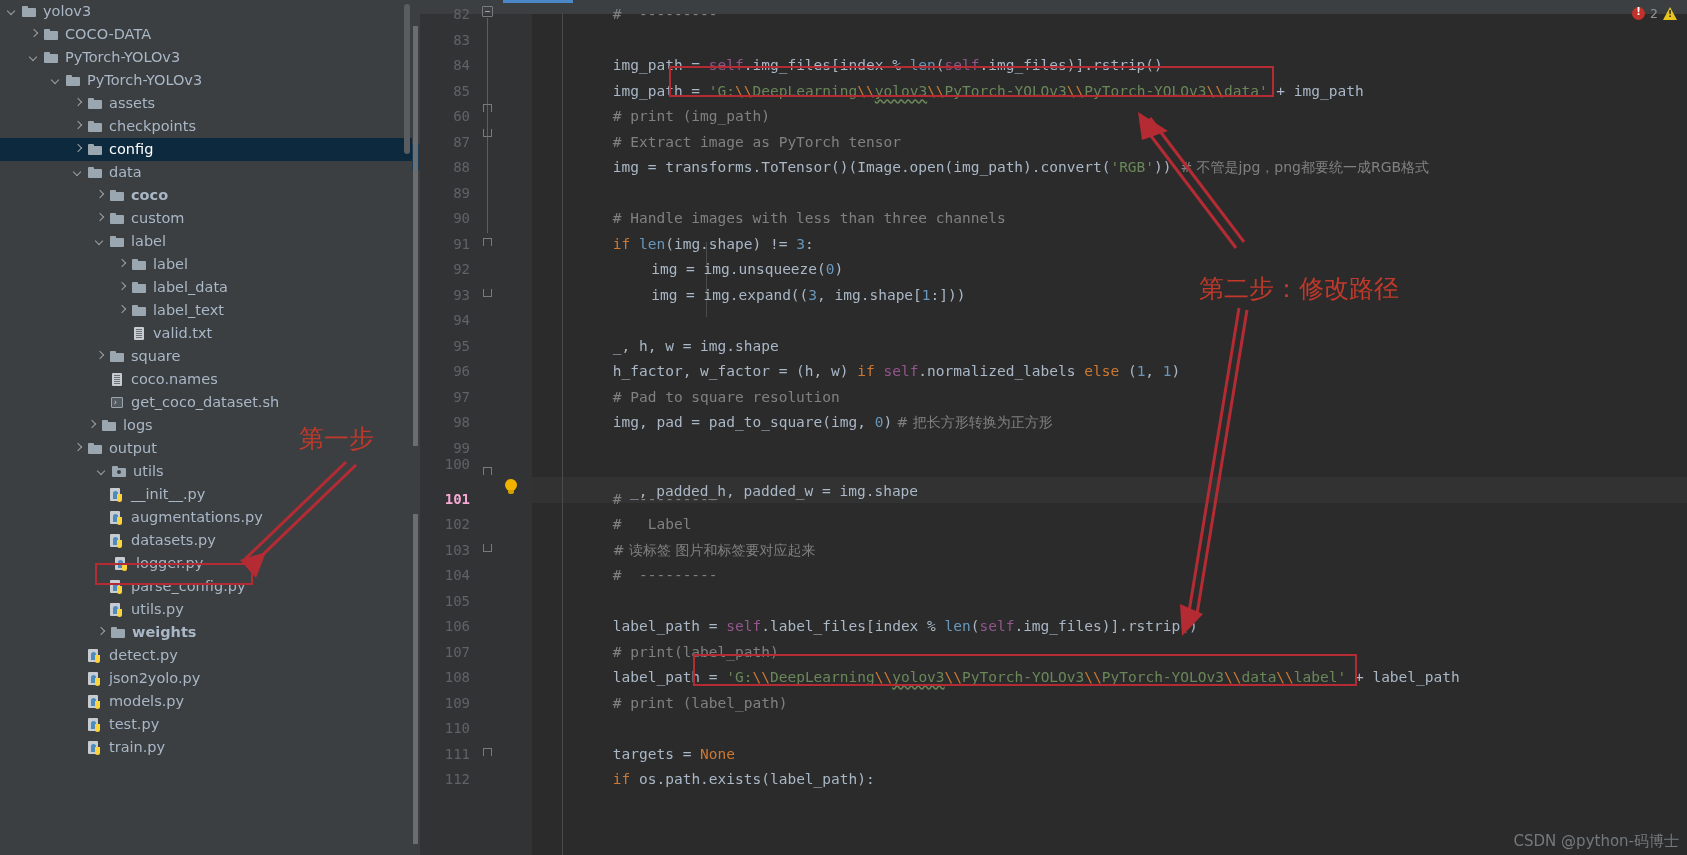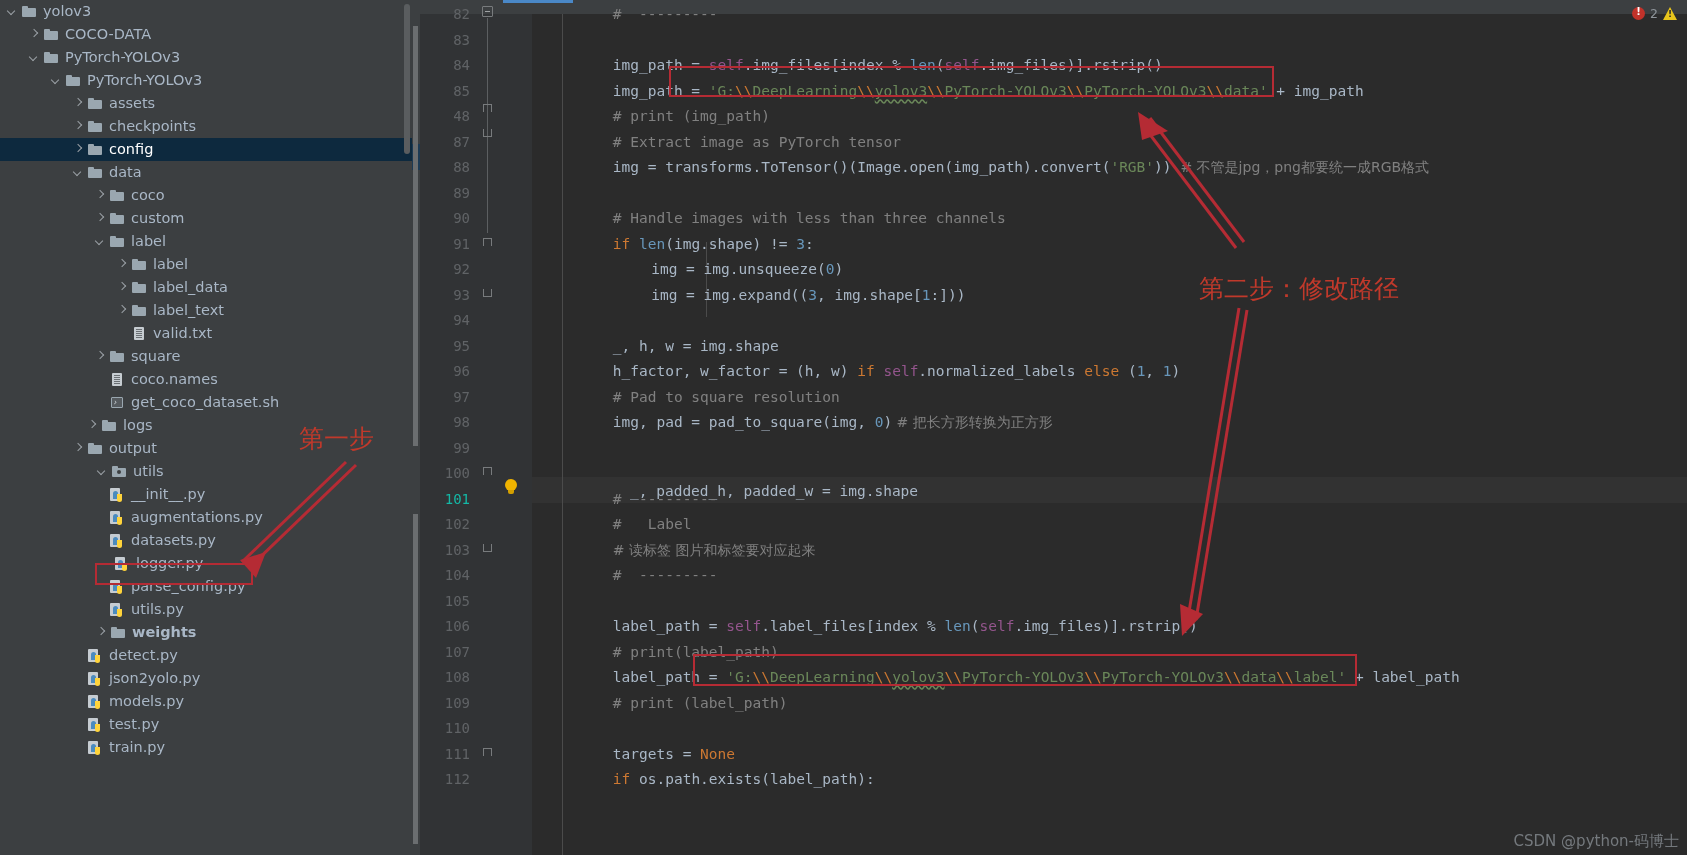--- a/index.html
+++ b/index.html
@@ -309,21 +309,21 @@
     position: absolute;
     right: 62px;
     width: 40px;
     text-align: right;
     font-family: "DejaVu Sans Mono", monospace;
     font-size: 14px;
     color: #606366;
     line-height: 25.5px;
     height: 25.5px;
   }
-  .line-num.current { color: #14b8a6; font-weight: normal; }
+  .line-num.current { color: #f9a8d4; font-weight: bold; }
   .fold-mark {
     position: absolute;
     right: 39px;
     width: 11px;
     height: 11px;
     box-sizing: border-box;
   }
   .fold-mark.minus {
     border: 1px solid #787b7d;
     border-radius: 1px;
@@ -507,21 +507,21 @@
         <div class="tree-row selected" style="padding-left: 72px;">
           <span class="arrow collapsed"></span>
           <span class="ic folder"><i></i></span>
           <span class="tree-label">config</span>
         </div>
         <div class="tree-row" style="padding-left: 72px;">
           <span class="arrow expanded"></span>
           <span class="ic folder"><i></i></span>
           <span class="tree-label">data</span>
         </div>
-        <div class="tree-row" style="padding-left: 94px;">
+        <div class="tree-row" style="padding-left: 94px; font-weight: bold;">
           <span class="arrow collapsed"></span>
           <span class="ic folder"><i></i></span>
           <span class="tree-label">coco</span>
         </div>
         <div class="tree-row" style="padding-left: 94px;">
           <span class="arrow collapsed"></span>
           <span class="ic folder"><i></i></span>
           <span class="tree-label">custom</span>
         </div>
         <div class="tree-row" style="padding-left: 94px;">
@@ -687,35 +687,35 @@
     <div class="gutter">
       <div class="gutter-marker-col"></div>
       <div class="gutter-sel" style="top:130px;"></div>
       <div class="gutter-edit-a" style="top:12px;height:420px;"></div>
       <div class="gutter-edit-a" style="top:500px;height:330px;"></div>
       <div id="gutter-nums">
           <div class="line-num" style="top: -12px;">82</div>
           <div class="line-num" style="top: 13.5px;">83</div>
           <div class="line-num" style="top: 39px;">84</div>
           <div class="line-num" style="top: 64.5px;">85</div>
-          <div class="line-num" style="top: 90px;">48</div>
+          <div class="line-num" style="top: 90px;">60</div>
           <div class="line-num" style="top: 115.5px;">87</div>
           <div class="line-num" style="top: 141px;">88</div>
           <div class="line-num" style="top: 166.5px;">89</div>
           <div class="line-num" style="top: 192px;">90</div>
           <div class="line-num" style="top: 217.5px;">91</div>
           <div class="line-num" style="top: 243px;">92</div>
           <div class="line-num" style="top: 268.5px;">93</div>
           <div class="line-num" style="top: 294px;">94</div>
           <div class="line-num" style="top: 319.5px;">95</div>
           <div class="line-num" style="top: 345px;">96</div>
           <div class="line-num" style="top: 370.5px;">97</div>
           <div class="line-num" style="top: 396px;">98</div>
           <div class="line-num" style="top: 421.5px;">99</div>
-          <div class="line-num" style="top: 447px;">100</div>
+          <div class="line-num" style="top: 438px;">100</div>
           <div class="line-num current" style="top: 472.5px;">101</div>
           <div class="line-num" style="top: 498px;">102</div>
           <div class="line-num" style="top: 523.5px;">103</div>
           <div class="line-num" style="top: 549px;">104</div>
           <div class="line-num" style="top: 574.5px;">105</div>
           <div class="line-num" style="top: 600px;">106</div>
           <div class="line-num" style="top: 625.5px;">107</div>
           <div class="line-num" style="top: 651px;">108</div>
           <div class="line-num" style="top: 676.5px;">109</div>
           <div class="line-num" style="top: 702px;">110</div>

